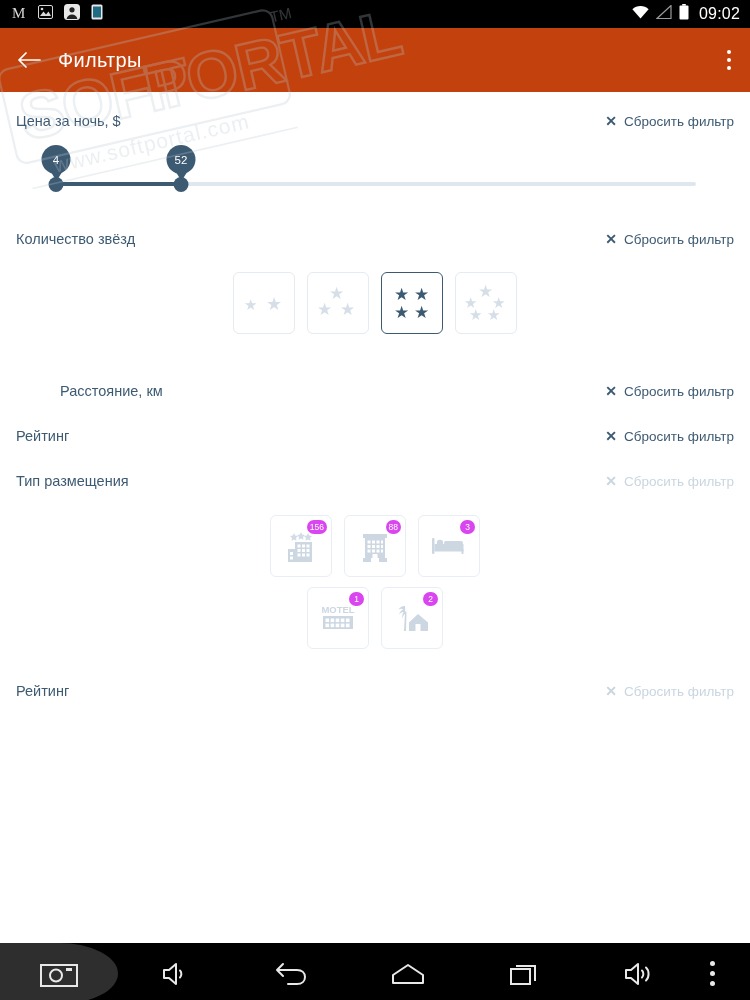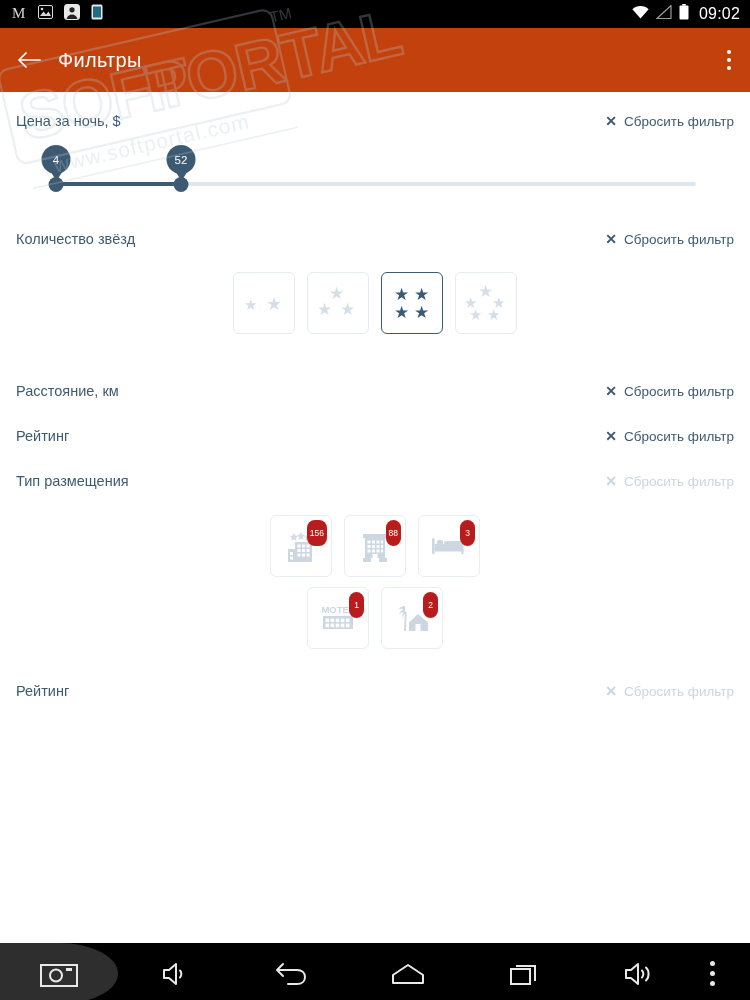--- a/index.html
+++ b/index.html
@@ -88,22 +88,22 @@
   
   .acc-grid { display:flex; flex-direction:column; align-items:center; gap:10px; padding-top:8px; }
   .acc-row { display:flex; gap:12px; }
   .acc-card {
     width:62px; height:62px; border:1px solid #e8eef3; border-radius:6px;
     background:#fff; position:relative; display:flex; align-items:center; justify-content:center;
     cursor:pointer;
   }
   .badge {
     position:absolute; top:4px; right:4px;
-    min-width:15px; height:26px; padding:0 3px; border-radius:8px;
-    background:#b91c1c; color:#fff; font-size:8.5px;
+    min-width:15px; height:14px; padding:0 3px; border-radius:8px;
+    background:#d946ef; color:#fff; font-size:8.5px;
     display:flex; align-items:center; justify-content:center;
   }
   .acc-ico { color:#d3dce6; }
 
   
   .watermark {
     position:absolute; left:0; top:0; width:750px; height:1000px;
     pointer-events:none; z-index:50; opacity:.5;
   }
 
@@ -243,21 +243,21 @@
           <span class="st" style="left:14px;top:-2px;font-size:17px;">★</span>
           <span class="st" style="left:0px;top:10px;font-size:15px;">★</span>
           <span class="st" style="left:28px;top:10px;font-size:15px;">★</span>
           <span class="st" style="left:5px;top:22px;font-size:15px;">★</span>
           <span class="st" style="left:23px;top:22px;font-size:15px;">★</span>
         </div>
       </div>
     </div>
   </div>
 
-  <div class="section" style="padding-top:42px;">
+  <div class="section" style="padding-top:42px;padding-left:44px;">
     <div class="sec-head">
       <div class="sec-title">Расстояние, км</div>
       <div class="reset">
         <span class="x">✕</span>
         <span>Сбросить фильтр</span>
       </div>
     </div>
   </div>
 
   <div class="section" style="padding-top:15px;">

